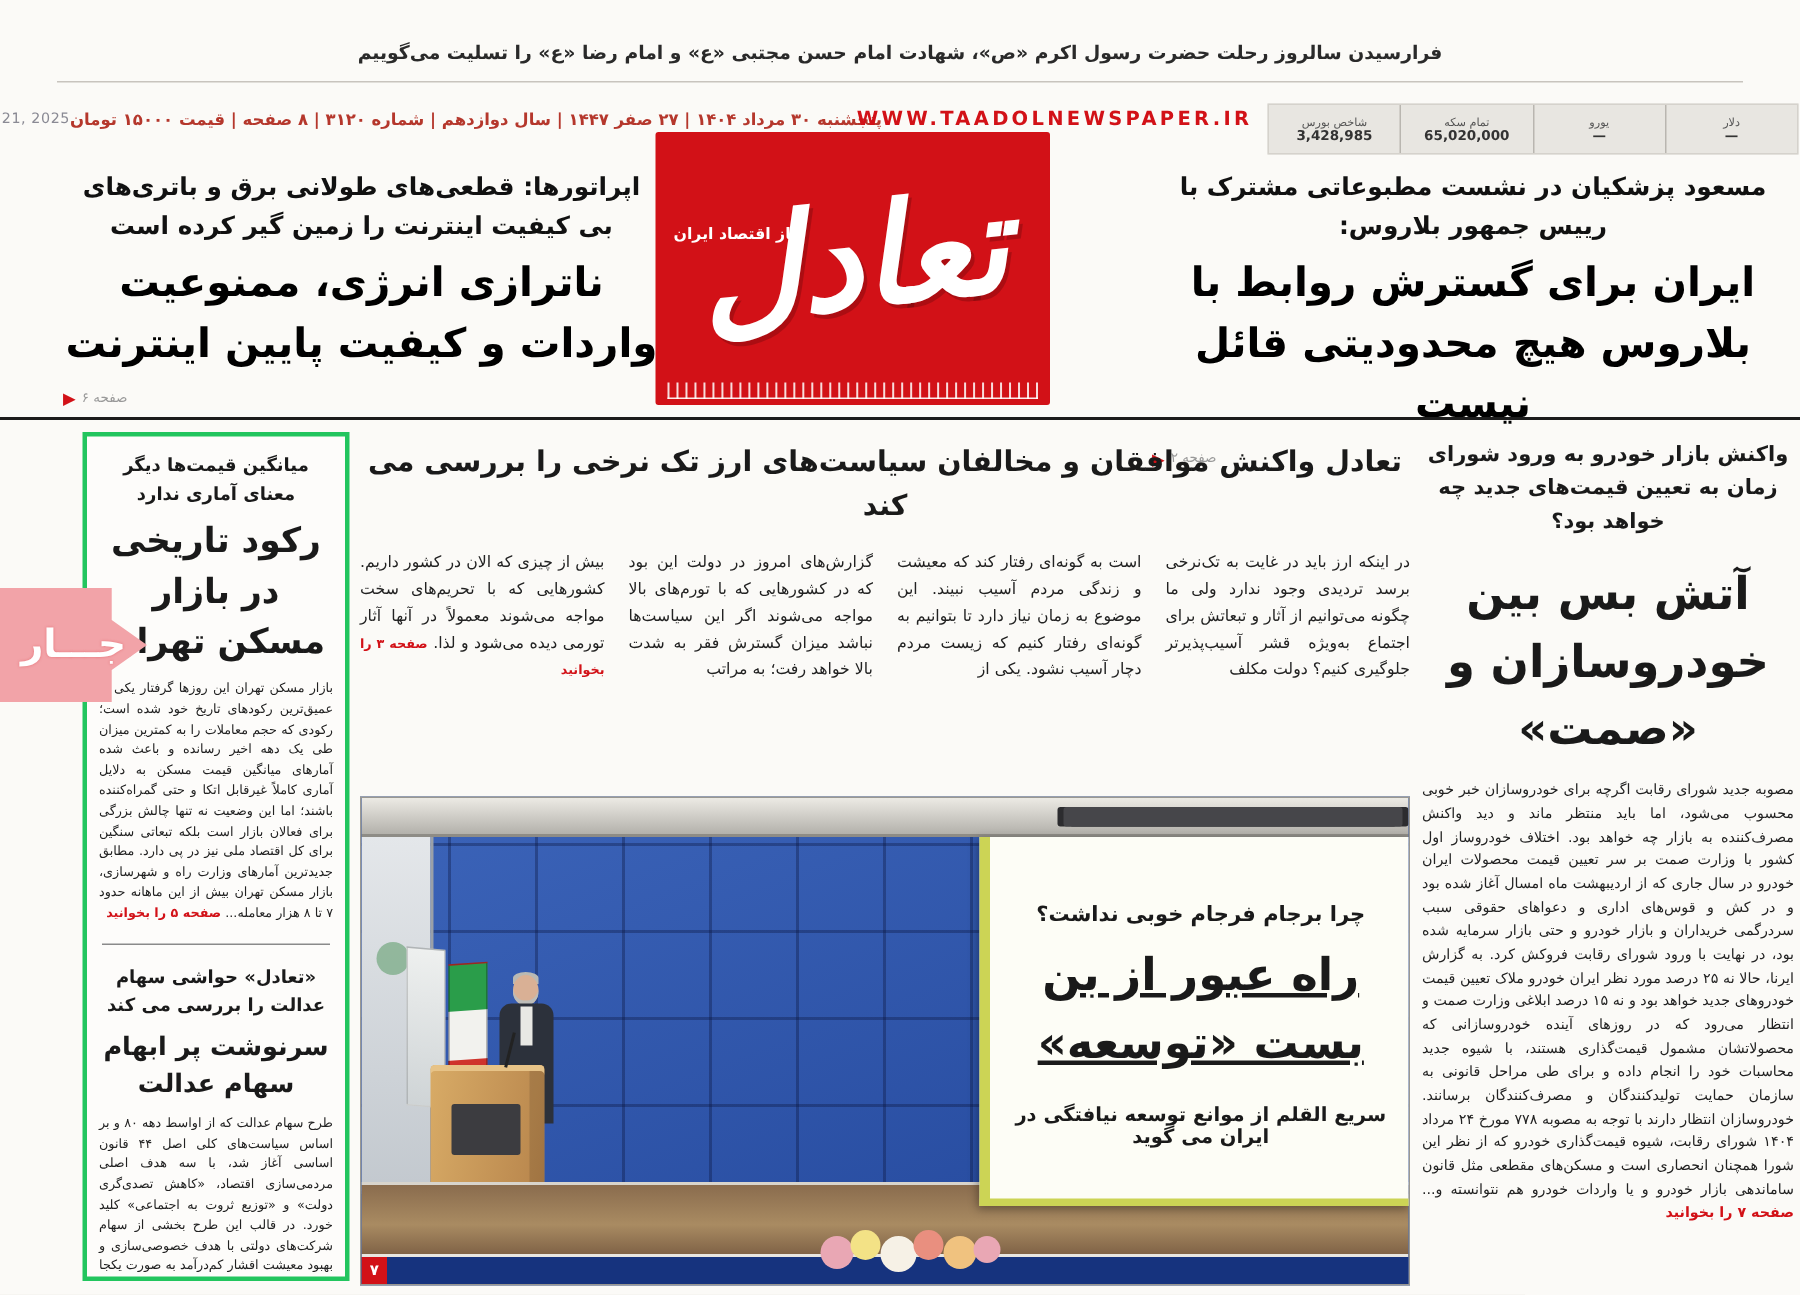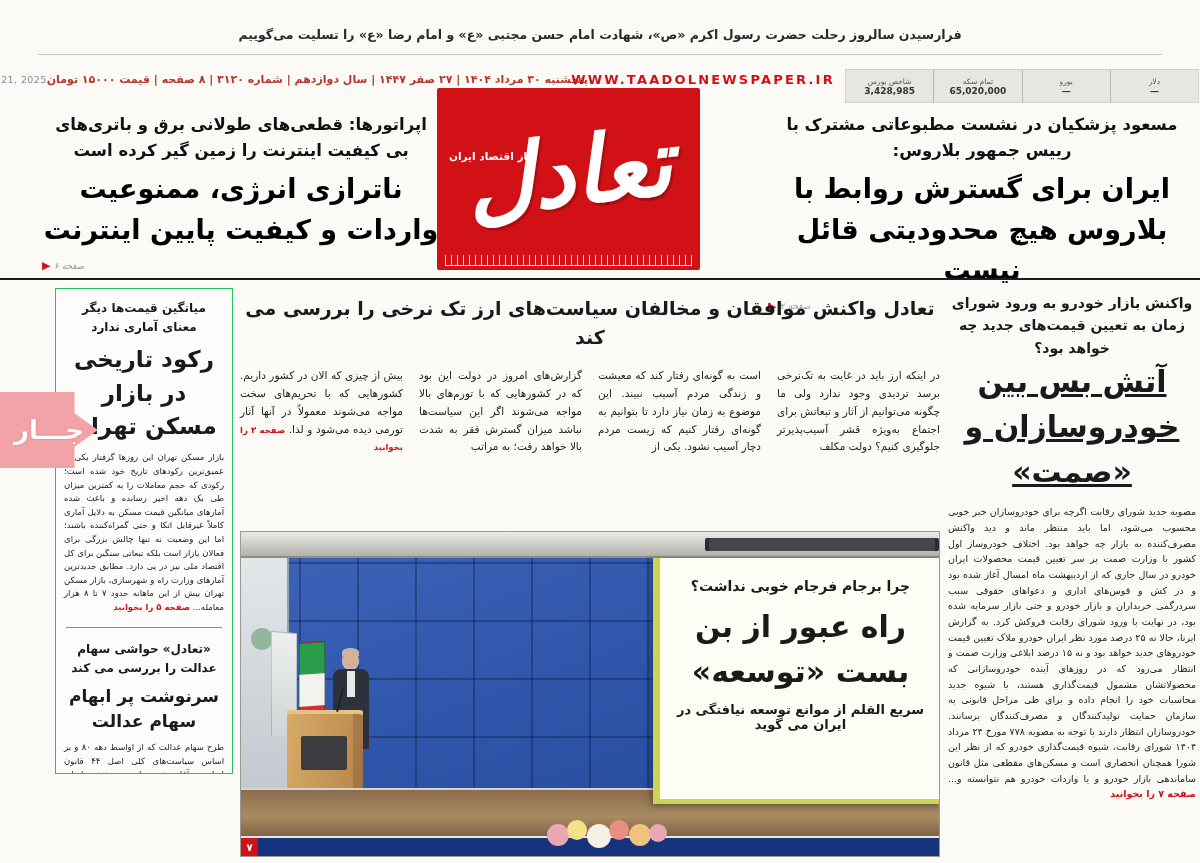--- a/index.html
+++ b/index.html
@@ -29,25 +29,25 @@
   .top-article.left{left:42px;width:398px;}
   .ta-kicker{font-size:16.5px;font-weight:700;line-height:1.55;color:#111;}
   .ta-headline{font-size:27px;font-weight:900;line-height:1.5;margin-top:6px;color:#000;}
   .pageref{display:flex;direction:ltr;align-items:center;gap:4px;margin-top:10px;justify-content:flex-start;}
   .pageref .tri{color:#d21117;font-size:11px;line-height:1;}
   .pageref .txt{font-size:9px;color:#999;}
   .rule-main{position:absolute;top:278px;left:0;right:0;height:2px;background:#1c1c1c;}
   
   .sb-right{position:absolute;top:292px;left:948px;width:248px;height:566px;direction:rtl;text-align:center;overflow:hidden;}
   .sbr-kicker{font-size:14px;font-weight:700;line-height:1.6;}
-  .sbr-headline{font-size:30px;font-weight:900;line-height:1.5;margin-top:0;text-decoration:underline;}
+  .sbr-headline{font-size:30px;font-weight:900;line-height:1.5;margin-top:15px;}
   .sbr-body{margin-top:10px;font-size:9.5px;line-height:1.65;text-align:justify;color:#222;}
   .readmore{color:#d21117;font-weight:800;font-size:9.5px;}
   
-  .sb-left{position:absolute;top:288px;left:55px;width:178px;height:486px;border:1px solid #22c55e;background:#fdfcfa;padding:10px 8px;box-sizing:border-box;direction:rtl;text-align:center;overflow:hidden;}
+  .sb-left{position:absolute;top:288px;left:55px;width:178px;height:566px;border:3px solid #22c55e;background:#fdfcfa;padding:10px 8px;box-sizing:border-box;direction:rtl;text-align:center;overflow:hidden;}
   .sbl-kicker{font-size:12px;font-weight:700;line-height:1.6;}
   .sbl-headline{font-size:23px;font-weight:900;line-height:1.45;margin-top:6px;}
   .sbl-headline.small{font-size:17px;}
   .sbl-body{margin-top:8px;font-size:8.5px;line-height:1.6;text-align:justify;color:#222;}
   .sbl-divider{height:1px;background:#8a8a8a;margin:12px 2px;}
   .readmore.sm{font-size:8.5px;}
   
   .ribbon{position:absolute;top:392px;left:0;width:98px;height:76px;background:#f2a3a8;clip-path:polygon(0 0,76% 0,76% 28%,100% 50%,76% 72%,76% 100%,0 100%);display:flex;align-items:center;justify-content:center;z-index:5;}
   .ribbon span{color:#fff;font-size:26px;font-weight:900;direction:rtl;text-shadow:0 0 2px rgba(210,17,23,.35);}
   
@@ -75,24 +75,24 @@
   .person .shirt{position:absolute;top:21px;left:14px;width:8px;height:26px;background:#e8e8e4;}
   .podium{position:absolute;left:46px;top:178px;width:76px;height:116px;background:linear-gradient(100deg,#d8ab66,#b5824a);border-radius:3px 3px 0 0;box-shadow:inset 0 4px 0 #e7c387, inset -10px 0 0 rgba(0,0,0,.12);}
   .podium .plate{position:absolute;top:26px;left:14px;width:46px;height:34px;background:#3c3c40;border-radius:2px;}
   .podium .mic{position:absolute;top:-22px;left:52px;width:2px;height:24px;background:#222;transform:rotate(14deg);}
   .ph-stage{position:absolute;left:0;right:0;bottom:18px;height:48px;background:linear-gradient(#8a6c4e,#a98b62 55%,#7c5f44);border-top:2px solid #d8d4cc;}
   .ph-stripe{position:absolute;left:0;right:0;bottom:0;height:18px;background:#16337e;border-top:2px solid #e8e6e0;}
   .ph-pagenum{position:absolute;left:0;bottom:0;width:17px;height:18px;background:#d21117;color:#fff;font-size:10px;font-weight:800;display:flex;align-items:center;justify-content:center;}
   .flowers{position:absolute;left:300px;bottom:6px;width:130px;height:40px;}
   .flowers i{position:absolute;border-radius:50%;display:block;}
   .screen-bar{position:absolute;top:6px;left:468px;width:226px;height:13px;background:#46464a;border-radius:2px;box-shadow:-4px 0 0 #2c2c2f,4px 0 0 #2c2c2f;}
-  .screen{position:absolute;top:26px;left:412px;width:288px;height:246px;background:#fdfdf6;border-left:7px solid #ccd455;border-bottom:5px solid #ccd455;box-sizing:border-box;direction:rtl;text-align:center;padding-top:20px;box-shadow:-2px 2px 6px rgba(0,0,0,.35);}
+  .screen{position:absolute;top:26px;left:412px;width:288px;height:246px;background:#fdfdf6;border-left:7px solid #ccd455;border-bottom:5px solid #ccd455;box-sizing:border-box;direction:rtl;text-align:center;padding-top:44px;box-shadow:-2px 2px 6px rgba(0,0,0,.35);}
   .scr-kicker{font-size:14px;font-weight:700;}
-  .scr-headline{font-size:30px;font-weight:900;line-height:1.5;margin-top:10px;}
-  .scr-sub{font-size:13px;font-weight:700;margin-top:8px;}
+  .scr-headline{font-size:30px;font-weight:900;line-height:1.5;margin-top:10px;text-decoration:underline;}
+  .scr-sub{font-size:13px;font-weight:700;margin-top:18px;}
 </style>
 </head>
 <body>
 
 <div class="page">
 
   <div class="condolence">فرارسیدن سالروز رحلت حضرت رسول اکرم «ص»، شهادت امام حسن مجتبی «ع» و امام رضا «ع» را تسلیت می‌گوییم</div>
   <div class="rule-top"></div>
 
   <div class="dateline">

